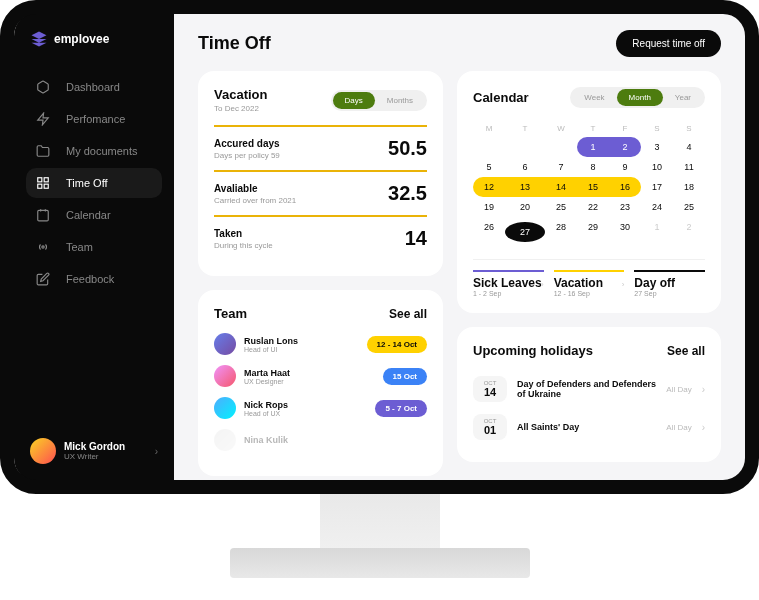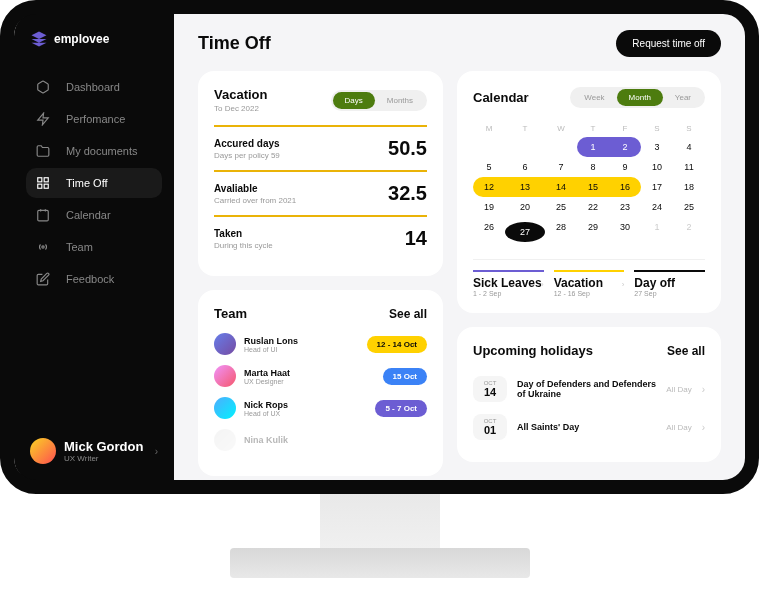--- a/index.html
+++ b/index.html
@@ -14,21 +14,21 @@
 .logo-icon{width:18px;height:18px}
 .logo-text{font-size:12px;font-weight:600;color:#fff}
 .nav{display:flex;flex-direction:column;gap:2px;flex:1}
 .nav-item{display:flex;align-items:center;gap:16px;padding:8px 10px;border-radius:10px;color:#888;font-size:11px;cursor:pointer}
 .nav-item.active{background:#1a1a1a;color:#fff}
 .nav-item .icon{width:14px;height:14px;flex-shrink:0}
 .user-footer{display:flex;align-items:center;gap:8px;padding:6px 4px;cursor:pointer}
 .avatar{width:26px;height:26px;border-radius:50%;background:linear-gradient(135deg,#f9d423,#ff4e50);flex-shrink:0}
 .avatar.sm{width:22px;height:22px}
 .user-info{flex:1;min-width:0}
-.user-name{font-size:13px;color:#fff;font-weight:600}
+.user-name{font-size:10px;color:#fff;font-weight:600}
 .user-role{font-size:8px;color:#888}
 .chev{color:#666;font-size:10px}
 .main{flex:1;padding:18px 24px 24px;overflow:hidden}
 .header{display:flex;justify-content:space-between;align-items:center;margin-bottom:14px}
 .page-title{font-size:18px;font-weight:800;color:#0a0a0a}
 .btn-primary{background:#0a0a0a;color:#fff;border:none;border-radius:18px;padding:8px 16px;font-size:10px;font-weight:500;cursor:pointer}
 .content{display:flex;gap:14px;height:405px}
 .col{display:flex;flex-direction:column;gap:14px}
 .col-left{width:245px}
 .col-right{flex:1}

